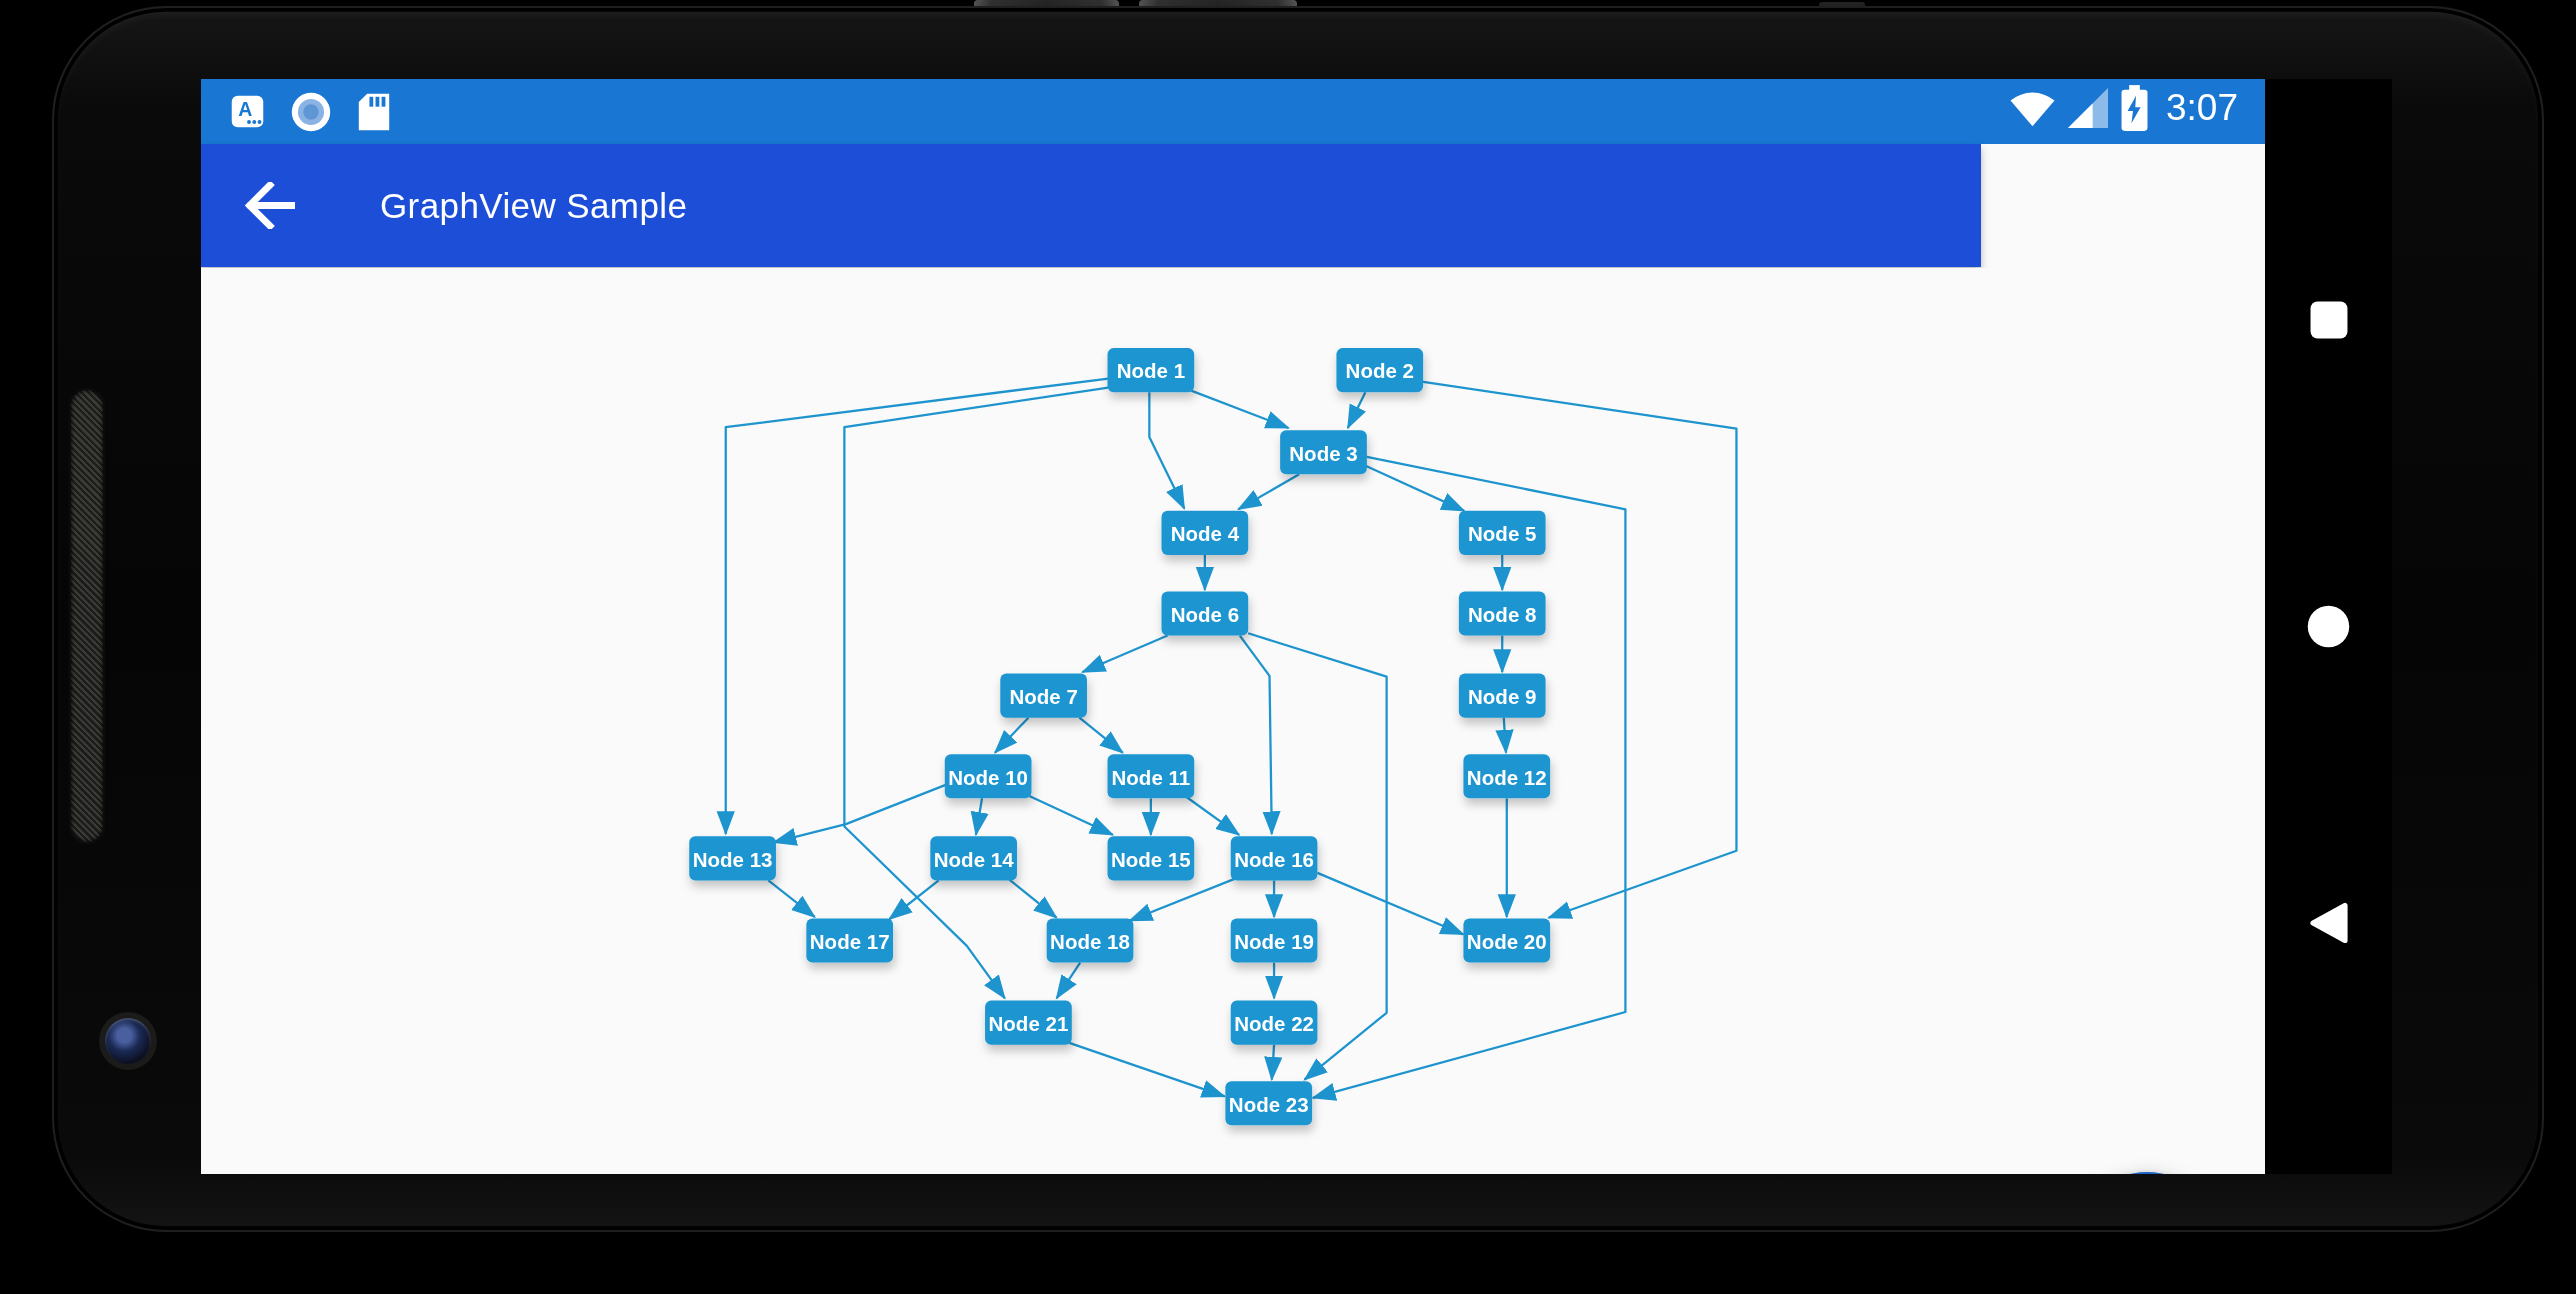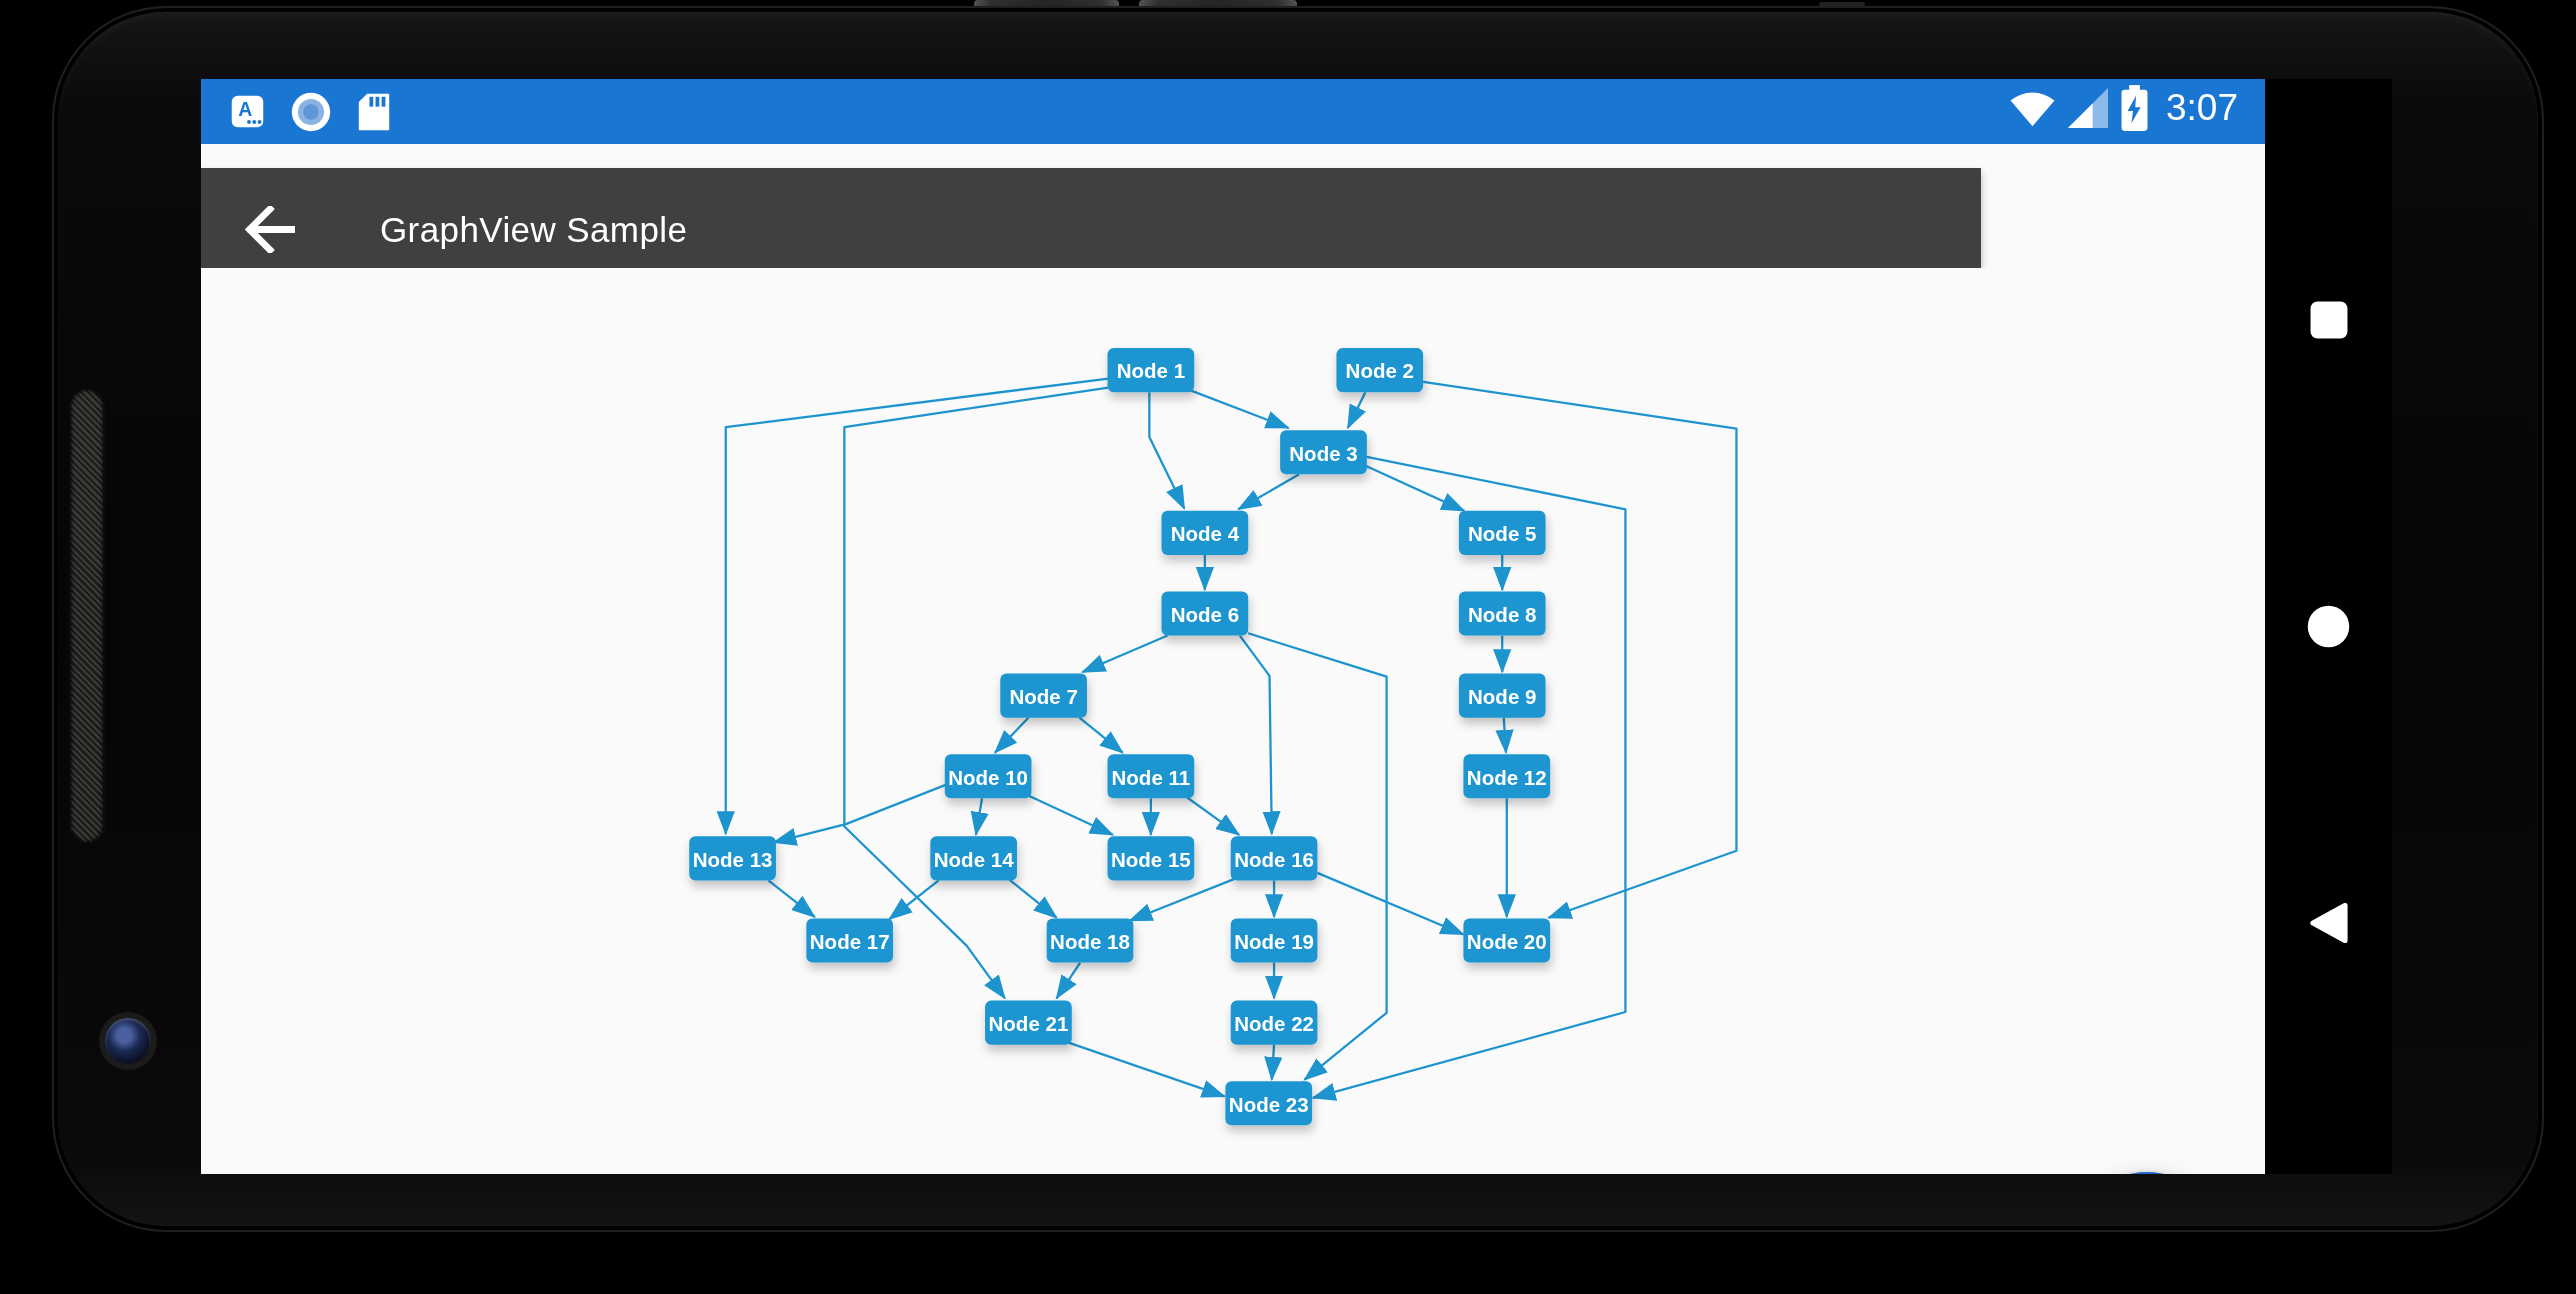--- a/index.html
+++ b/index.html
@@ -16,22 +16,22 @@
   .top-nub{position:absolute;top:1.5px;height:6.8px;border-radius:3px;background:#2a2a2a;}
   .speaker-grille{position:absolute;left:71px;top:390px;width:32px;height:452px;border-radius:16px;
     background:repeating-linear-gradient(45deg,#3a3a36 0 2.3px,#1c1c1a 2.3px 4.6px);
     box-shadow:inset 0 0 4.6px #000,0 0 0 2.3px #0c0c0c;}
   .camera-dot{position:absolute;left:105px;top:1018px;width:46px;height:46px;border-radius:50%;
     background:radial-gradient(circle at 42% 38%,#4a5f9e 0 18%,#1b2a55 40%,#0c1022 70%,#000 100%);
     box-shadow:0 0 0 6px #1b1b19, inset 0 1.5px 3px rgba(255,255,255,.25);}
   
   .screen{position:absolute;left:201px;top:79px;width:2191px;height:1095px;background:#fafafa;overflow:hidden;}
   .status-bar{position:absolute;left:0;top:0;width:2064px;height:65px;background:#1976d2;}
-  .app-bar{position:absolute;left:0;top:65px;width:1780px;height:123px;background:#404040;
-    box-shadow:0 3.8px 7.6px rgba(0,0,0,.28);display:flex;align-items:center;margin-top:24px;}
+  .app-bar{position:absolute;left:0;top:65px;width:1780px;height:123px;background:#1d4ed8;
+    box-shadow:0 3.8px 7.6px rgba(0,0,0,.28);display:flex;align-items:center;}
   .app-title{color:#fff;font-size:35px;font-weight:500;letter-spacing:0.4px;position:absolute;left:179px;}
   .back-btn{position:absolute;left:44px;top:38px;width:50px;height:47px;cursor:pointer;}
   .content{position:absolute;left:0;top:189px;width:2064px;height:907px;background:#fafafa;padding-left:8px;}
   .nav-strip{position:absolute;left:2064px;top:0;width:127px;height:1095px;background:#000;}
   .nav-btn{position:absolute;left:0;width:127px;height:91px;display:flex;align-items:center;justify-content:center;}
   
   .sb-left{position:absolute;left:30px;top:0;height:65px;display:flex;align-items:center;gap:27px;}
   .sb-right{position:absolute;right:27px;top:0;height:57px;display:flex;align-items:center;gap:12px;justify-content:flex-end;}
   .sb-time{color:#fff;font-size:37px;font-weight:400;margin-left:4.6px;}
   

